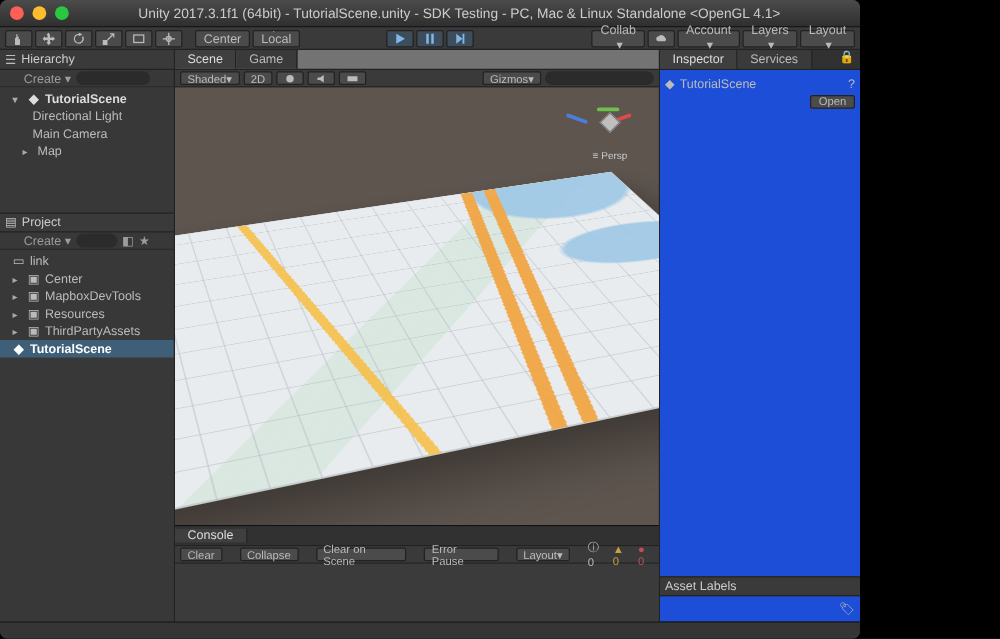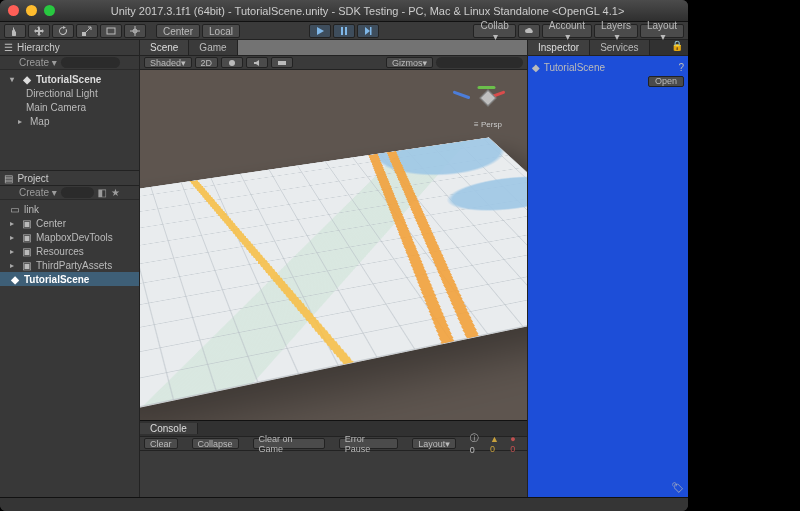--- a/index.html
+++ b/index.html
@@ -302,21 +302,21 @@
 
       <div class="console-area">
         <div class="console-tab">
           <div class="tab active">
               <span>Console</span>
             </div>
         </div>
         <div class="console-bar">
           <span class="mini">Clear</span>
           <span class="mini">Collapse</span>
-          <span class="mini">Clear on Game</span>
+          <span class="mini">Clear on Scene</span>
           <span class="mini">Error Pause</span>
           <span class="mini"><span>Layout</span> ▾</span>
           <div class="right-status">
             <span>ⓘ <span>0</span></span>
             <span style="color:#c9a23d">▲ <span>0</span></span>
             <span style="color:#c05050">● <span>0</span></span>
           </div>
         </div>
         <div class="console-body"></div>
       </div>
@@ -337,20 +337,23 @@
         <div class="insp-row">
           <span class="ic">◆</span>
           <span>TutorialScene</span>
           <span style="flex:1"></span>
           <span class="ic">?</span>
         </div>
         <div class="insp-row">
           <span class="chip">Open</span>
         </div>
       </div>
+      <div class="panel-head" style="border-top:1px solid #222">
+        <span class="title2">Asset Labels</span>
+      </div>
       <div style="height:20px;display:flex;align-items:center;justify-content:flex-end;padding:0 4px;">
         <span class="ic">🏷</span>
       </div>
     </div>
 
   </div>
 
   <div class="statusbar"></div>
 
 </div>

